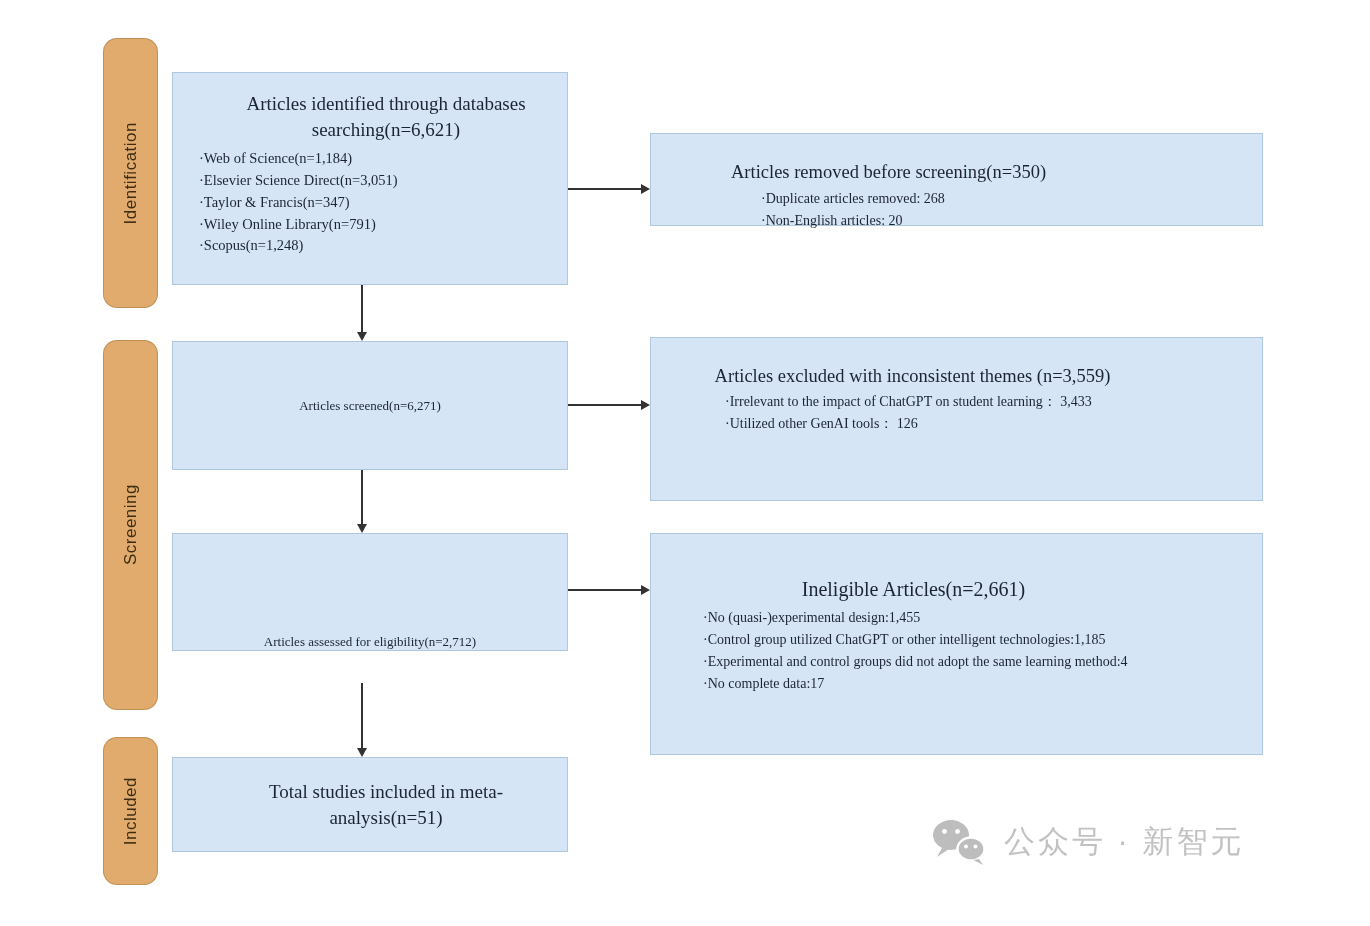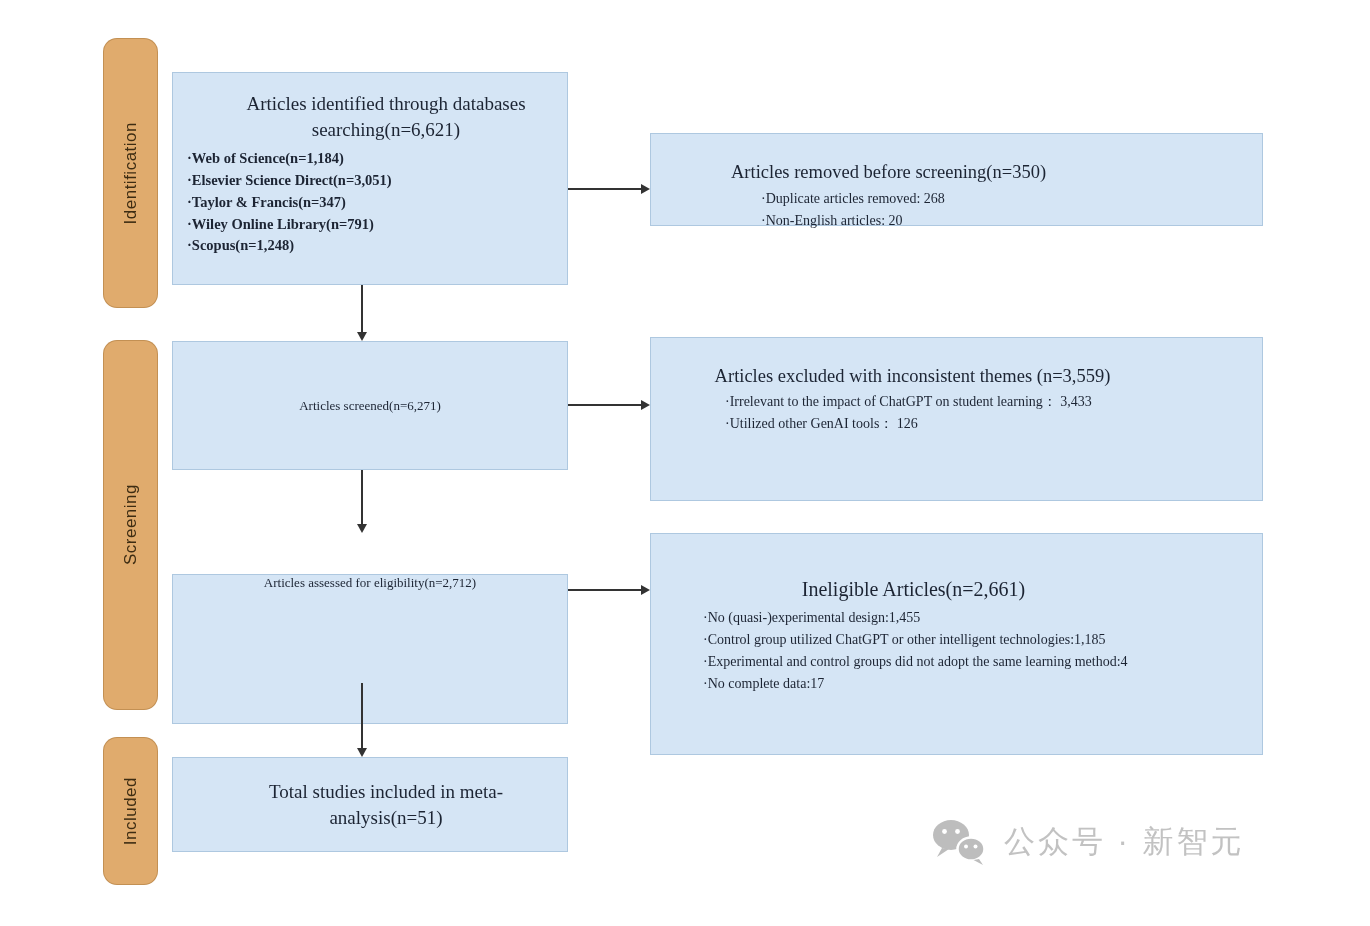--- a/index.html
+++ b/index.html
@@ -46,39 +46,39 @@
     border: 1px solid #aec8e0;
     box-sizing: border-box;
   }
   .box-left  { left: 172px; width: 396px; }
   .box-right { left: 650px; width: 613px; }
 
   #box-identified { top: 72px;  height: 213px; padding-top: 18px; }
   #box-removed    { top: 133px; height: 93px; padding: 26px 16px 0 80px; }
   #box-screened   { top: 341px; height: 129px; display:flex; align-items:center; justify-content:center; }
   #box-excluded   { top: 337px; height: 164px; padding-top: 26px; }
-  #box-assessed   { top: 533px; height: 150px; display:flex; align-items:flex-start; justify-content:center;margin-top:41px; }
+  #box-assessed   { top: 533px; height: 118px; display:flex; align-items:flex-end; justify-content:center; }
   #box-ineligible { top: 533px; height: 222px; padding-top: 42px; }
   #box-total      { top: 757px; height: 95px;  display:flex; flex-direction:column; align-items:center; justify-content:center; }
 
   .title-big {
     font-size: 19px;
     text-align: center;
     line-height: 1.35;
     padding-left: 32px;
   }
   .title-right {
     font-size: 18.5px;
     line-height: 1.3;
   }
   #box-excluded .title-right   { text-align: center; padding-right: 88px; }
   #box-ineligible .title-right { text-align: center; padding-right: 86px; font-size: 20px; }
 
   .bullets { font-size: 14.5px; line-height: 1.5; margin-top: 6px; }
-  #box-identified .bullets { padding-left: 14px; font-weight: bold; }
+  #box-identified .bullets { padding-left: 26px; }
   #box-removed    .bullets { font-size: 14px; line-height: 1.55; margin-top: 4px; margin-left: 30px; }
   #box-excluded   .bullets { font-size: 14px; line-height: 1.55; padding-left: 74px; margin-top: 3px; }
   #box-ineligible .bullets { font-size: 14px; line-height: 1.58; padding-left: 52px; margin-top: 5px; }
   .bullets div { white-space: nowrap; }
 
   .single-line { font-size: 13px; }
 
   
   .hline { position: absolute; height: 2px; background: #333333; }
   .vline { position: absolute; width: 2px;  background: #333333; }

